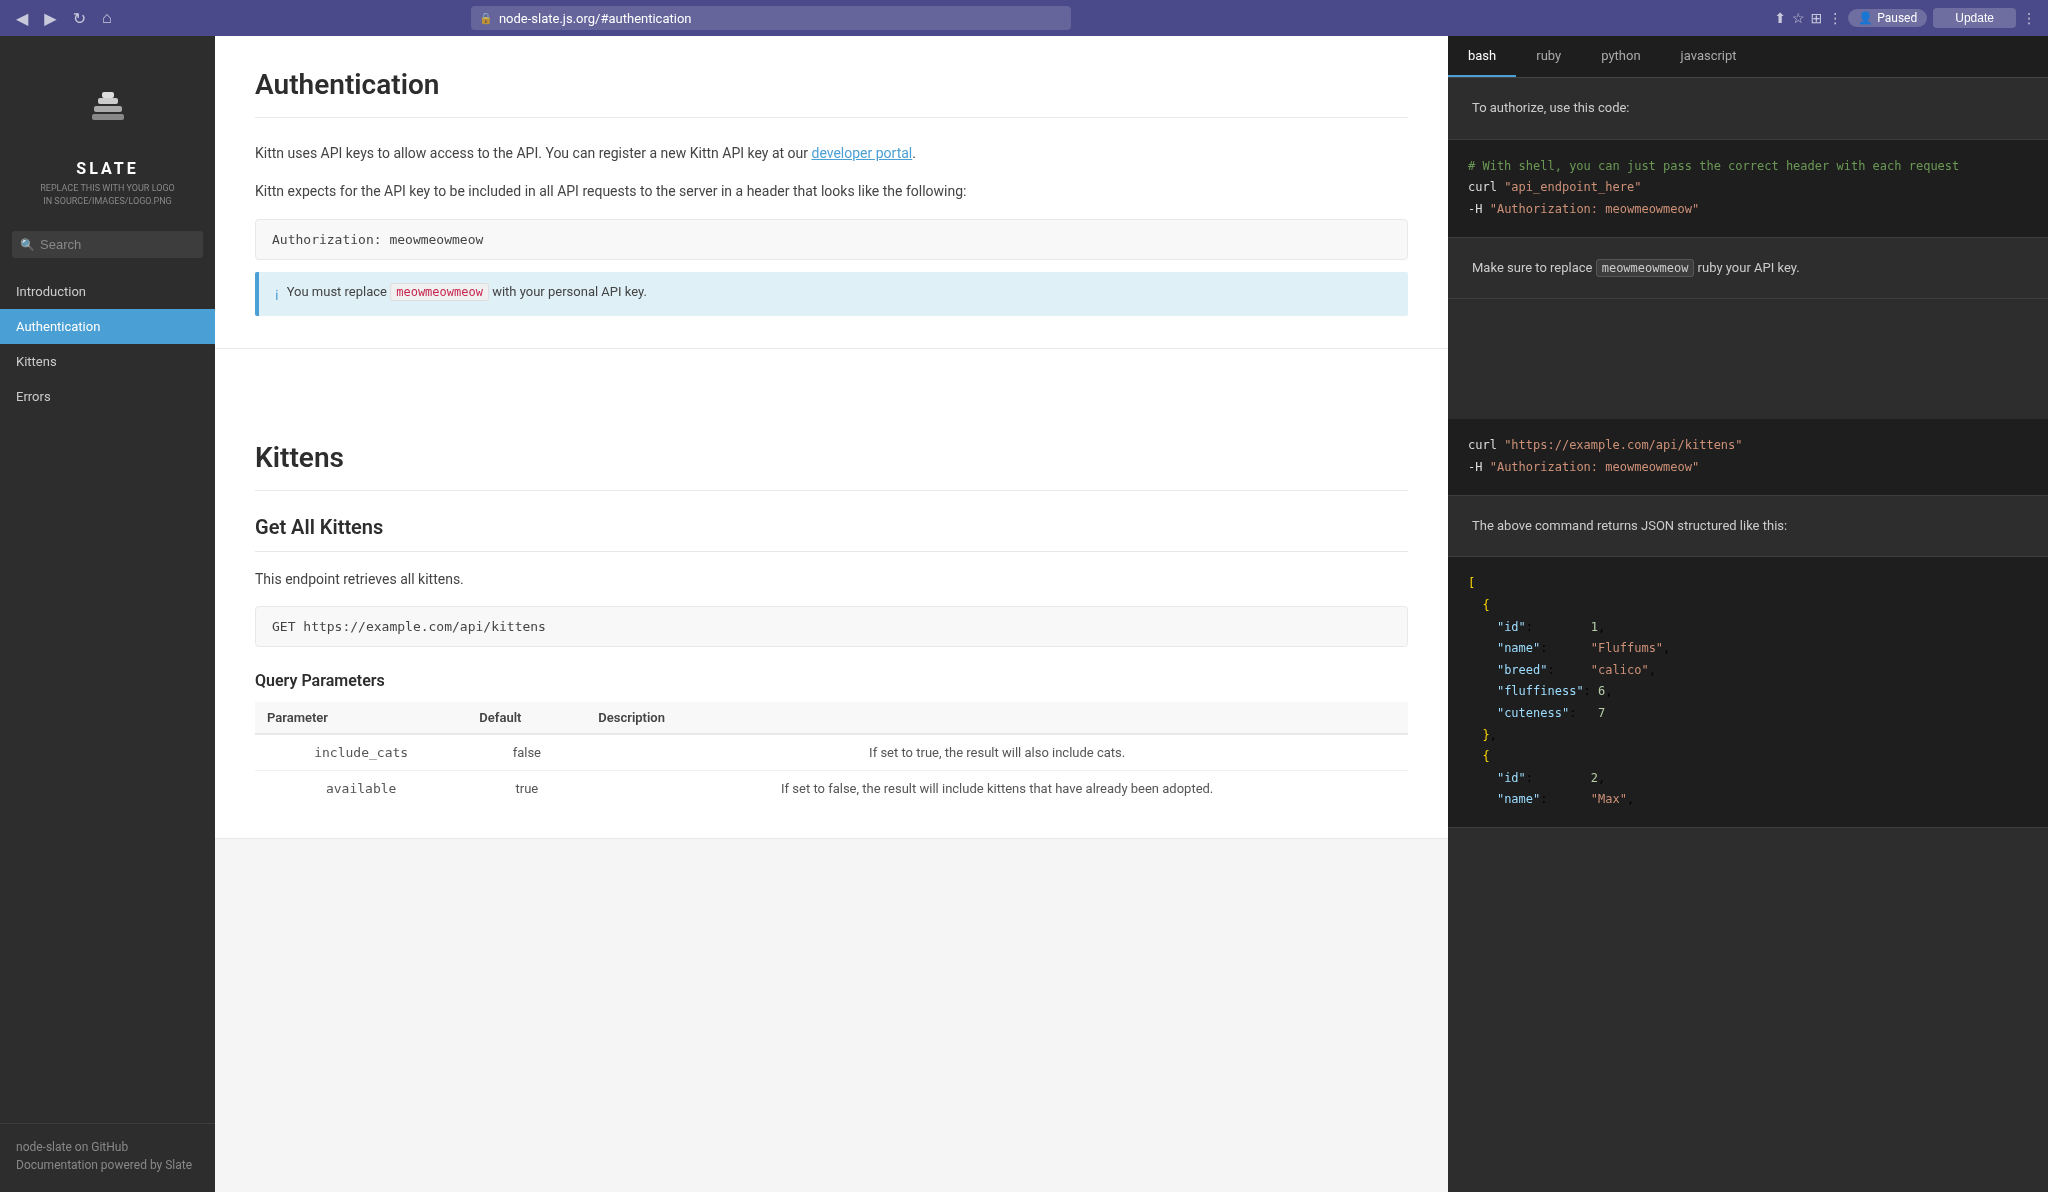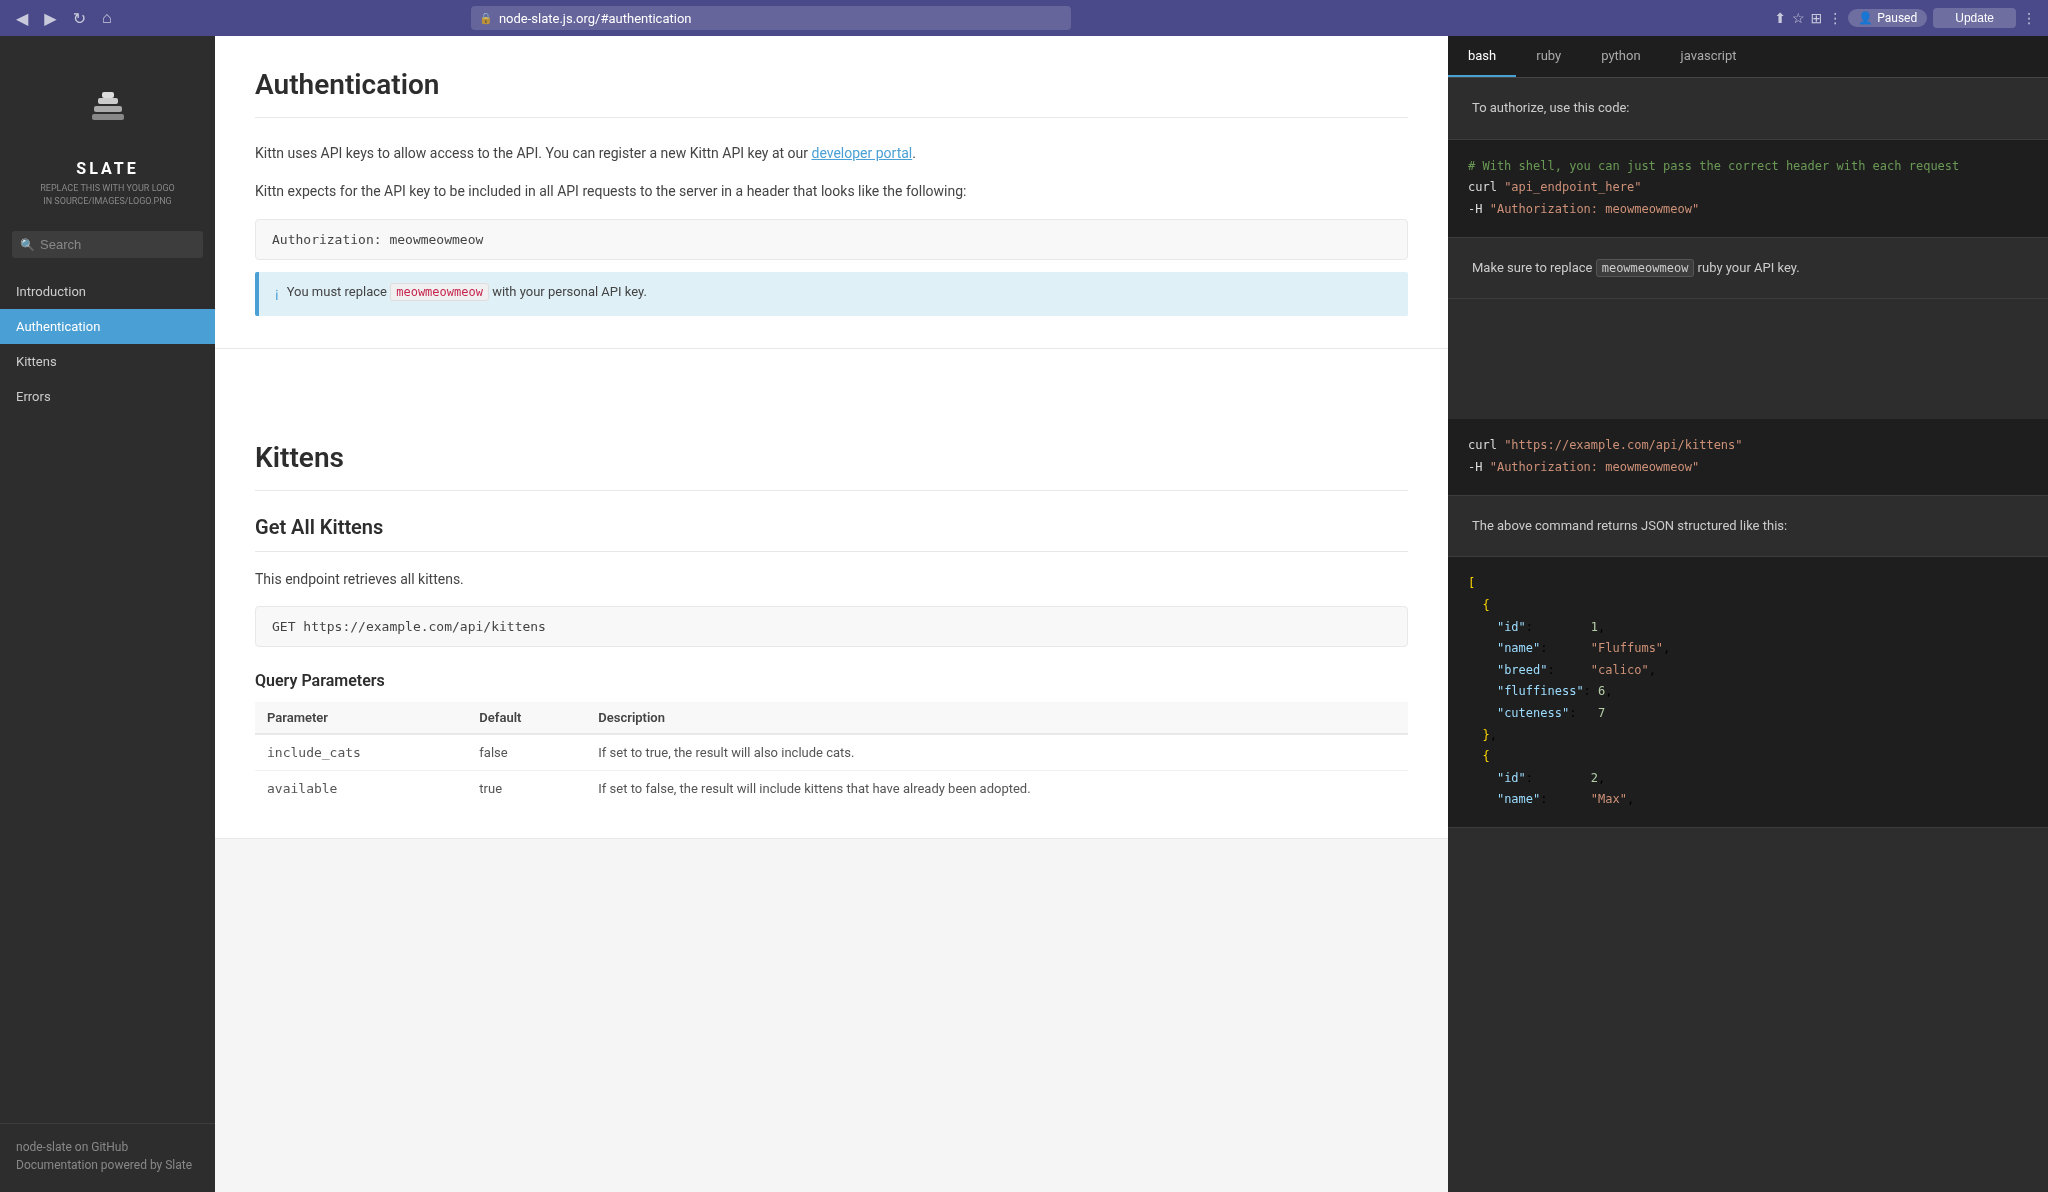--- a/index.html
+++ b/index.html
@@ -228,20 +228,21 @@
       background: #f8f8f8;
       border-bottom: 2px solid #e8e8e8;
       font-weight: 600;
       color: #444;
     }
     .params-table td {
       padding: 10px 12px;
       border-bottom: 1px solid #f0f0f0;
       color: #555;
       vertical-align: top;
+      text-align: center;
     }
     .params-table tr:last-child td { border-bottom: none; }
     .param-name { font-family: monospace; color: #333; }
 
     
     .right-panel {
       width: 600px;
       min-width: 600px;
       background: #2d2d2d;
       overflow-y: auto;

